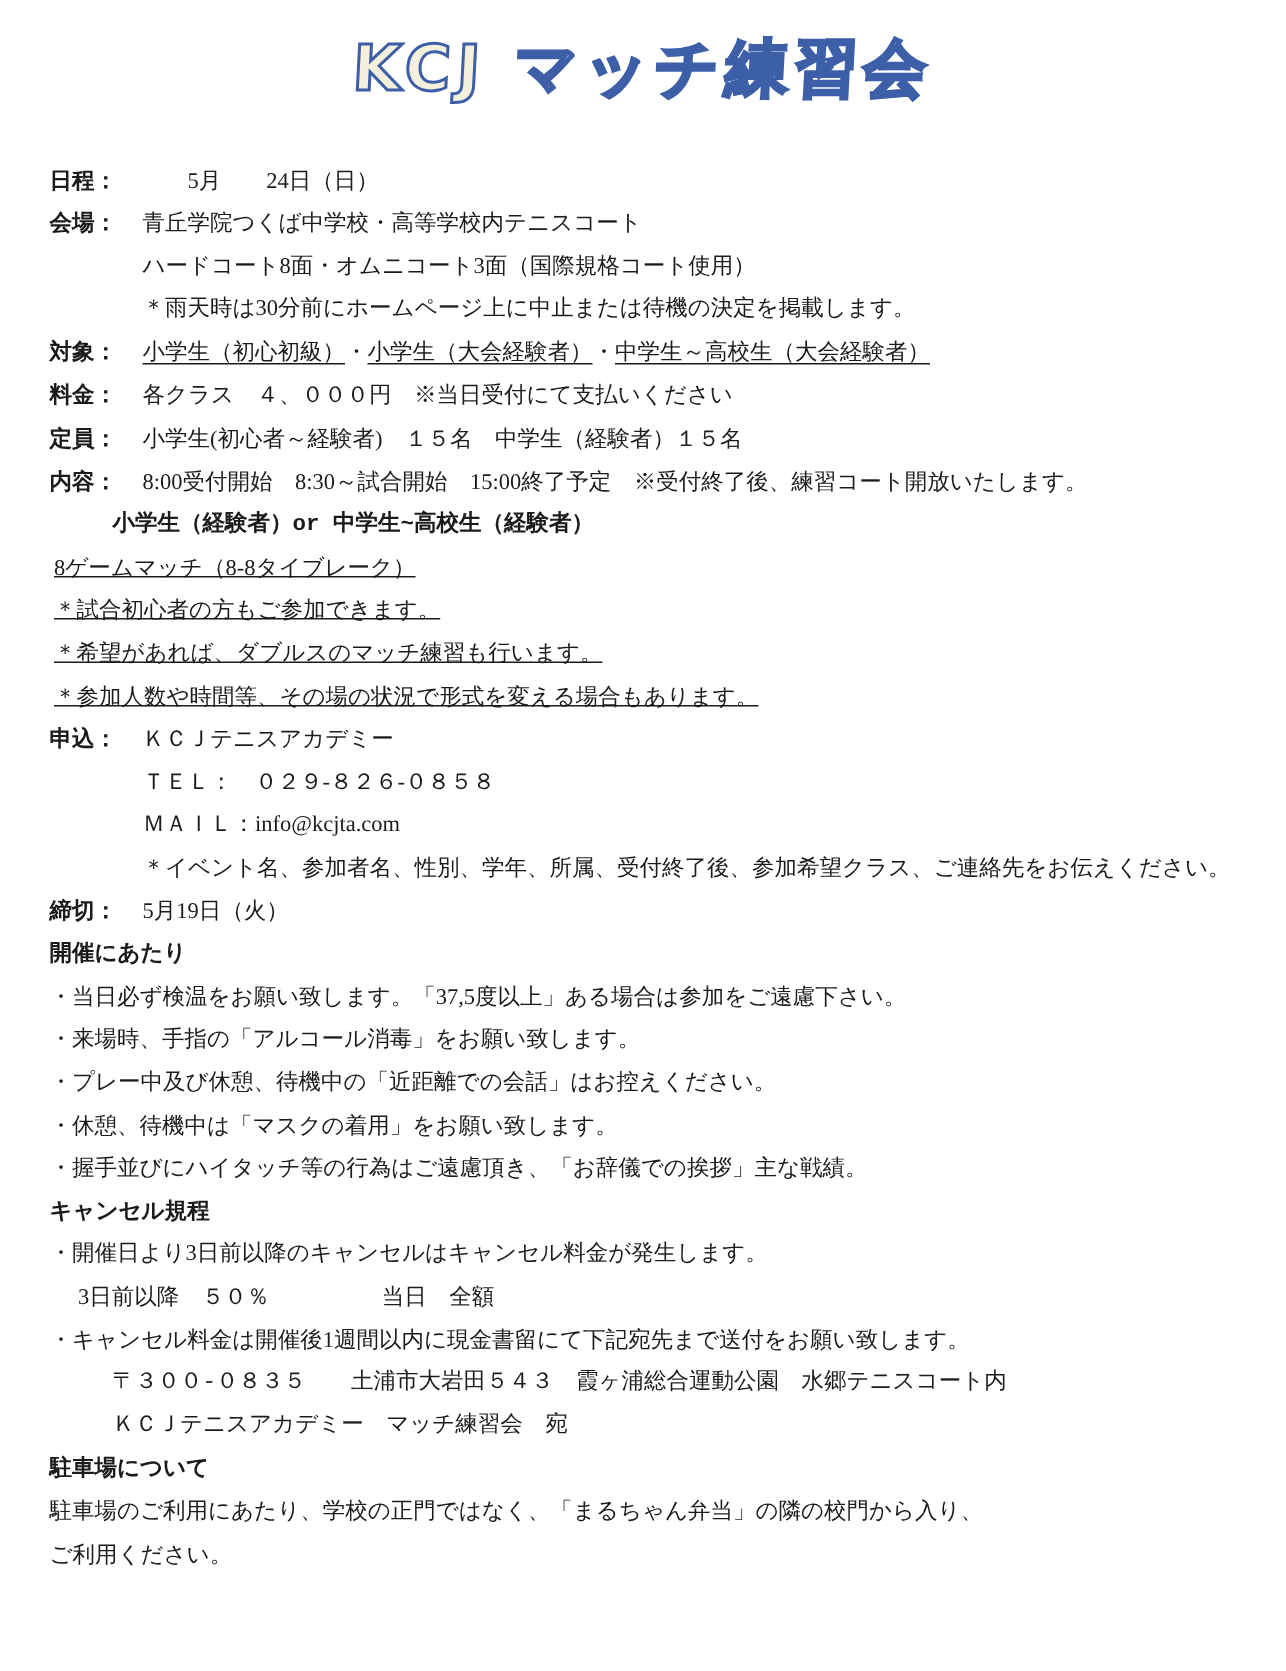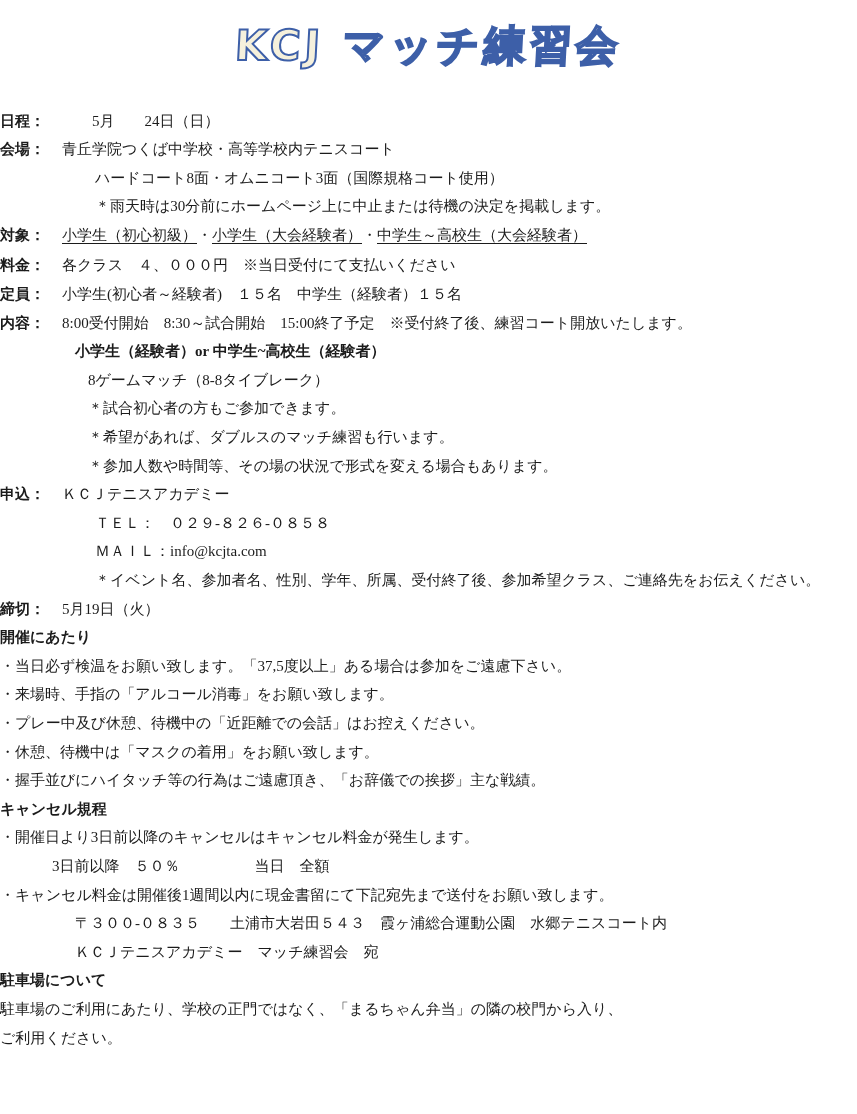--- a/index.html
+++ b/index.html
@@ -23,31 +23,32 @@
     font-weight: bold;
     font-size: 42px;
     line-height: 1.25;
     letter-spacing: 4px;
     color: #f5f0dc;
     -webkit-text-stroke: 2px #3d5fa8;
     transform: skewX(-3deg);
   }
   .content { margin-top: 34px; }
   .row {
+    padding-left: 33px;
     line-height: 28.6px;
     white-space: nowrap;
   }
   .row .label {
     display: inline-block;
     min-width: 62px;
     font-weight: bold;
   }
   .ind-value  { padding-left: 95px; }   
-  .ind-sub    { padding-left: 75px; }   
-  .ind-sub2   { padding-left: 88px; }   
+  .ind-sub    { padding-left: 75px; font-family: Liberation Mono, monospace; }   
+  .ind-sub2   { padding-left: 36px; text-decoration: underline; }   
   .ind-bullet { }   
   .ind-fees   { padding-left: 52px; }  
   .bold { font-weight: bold; }
   .ul {
     text-decoration: underline;
     text-underline-offset: 3px;
     font-family: Liberation Mono, monospace;
   }
 </style>
 </head>

